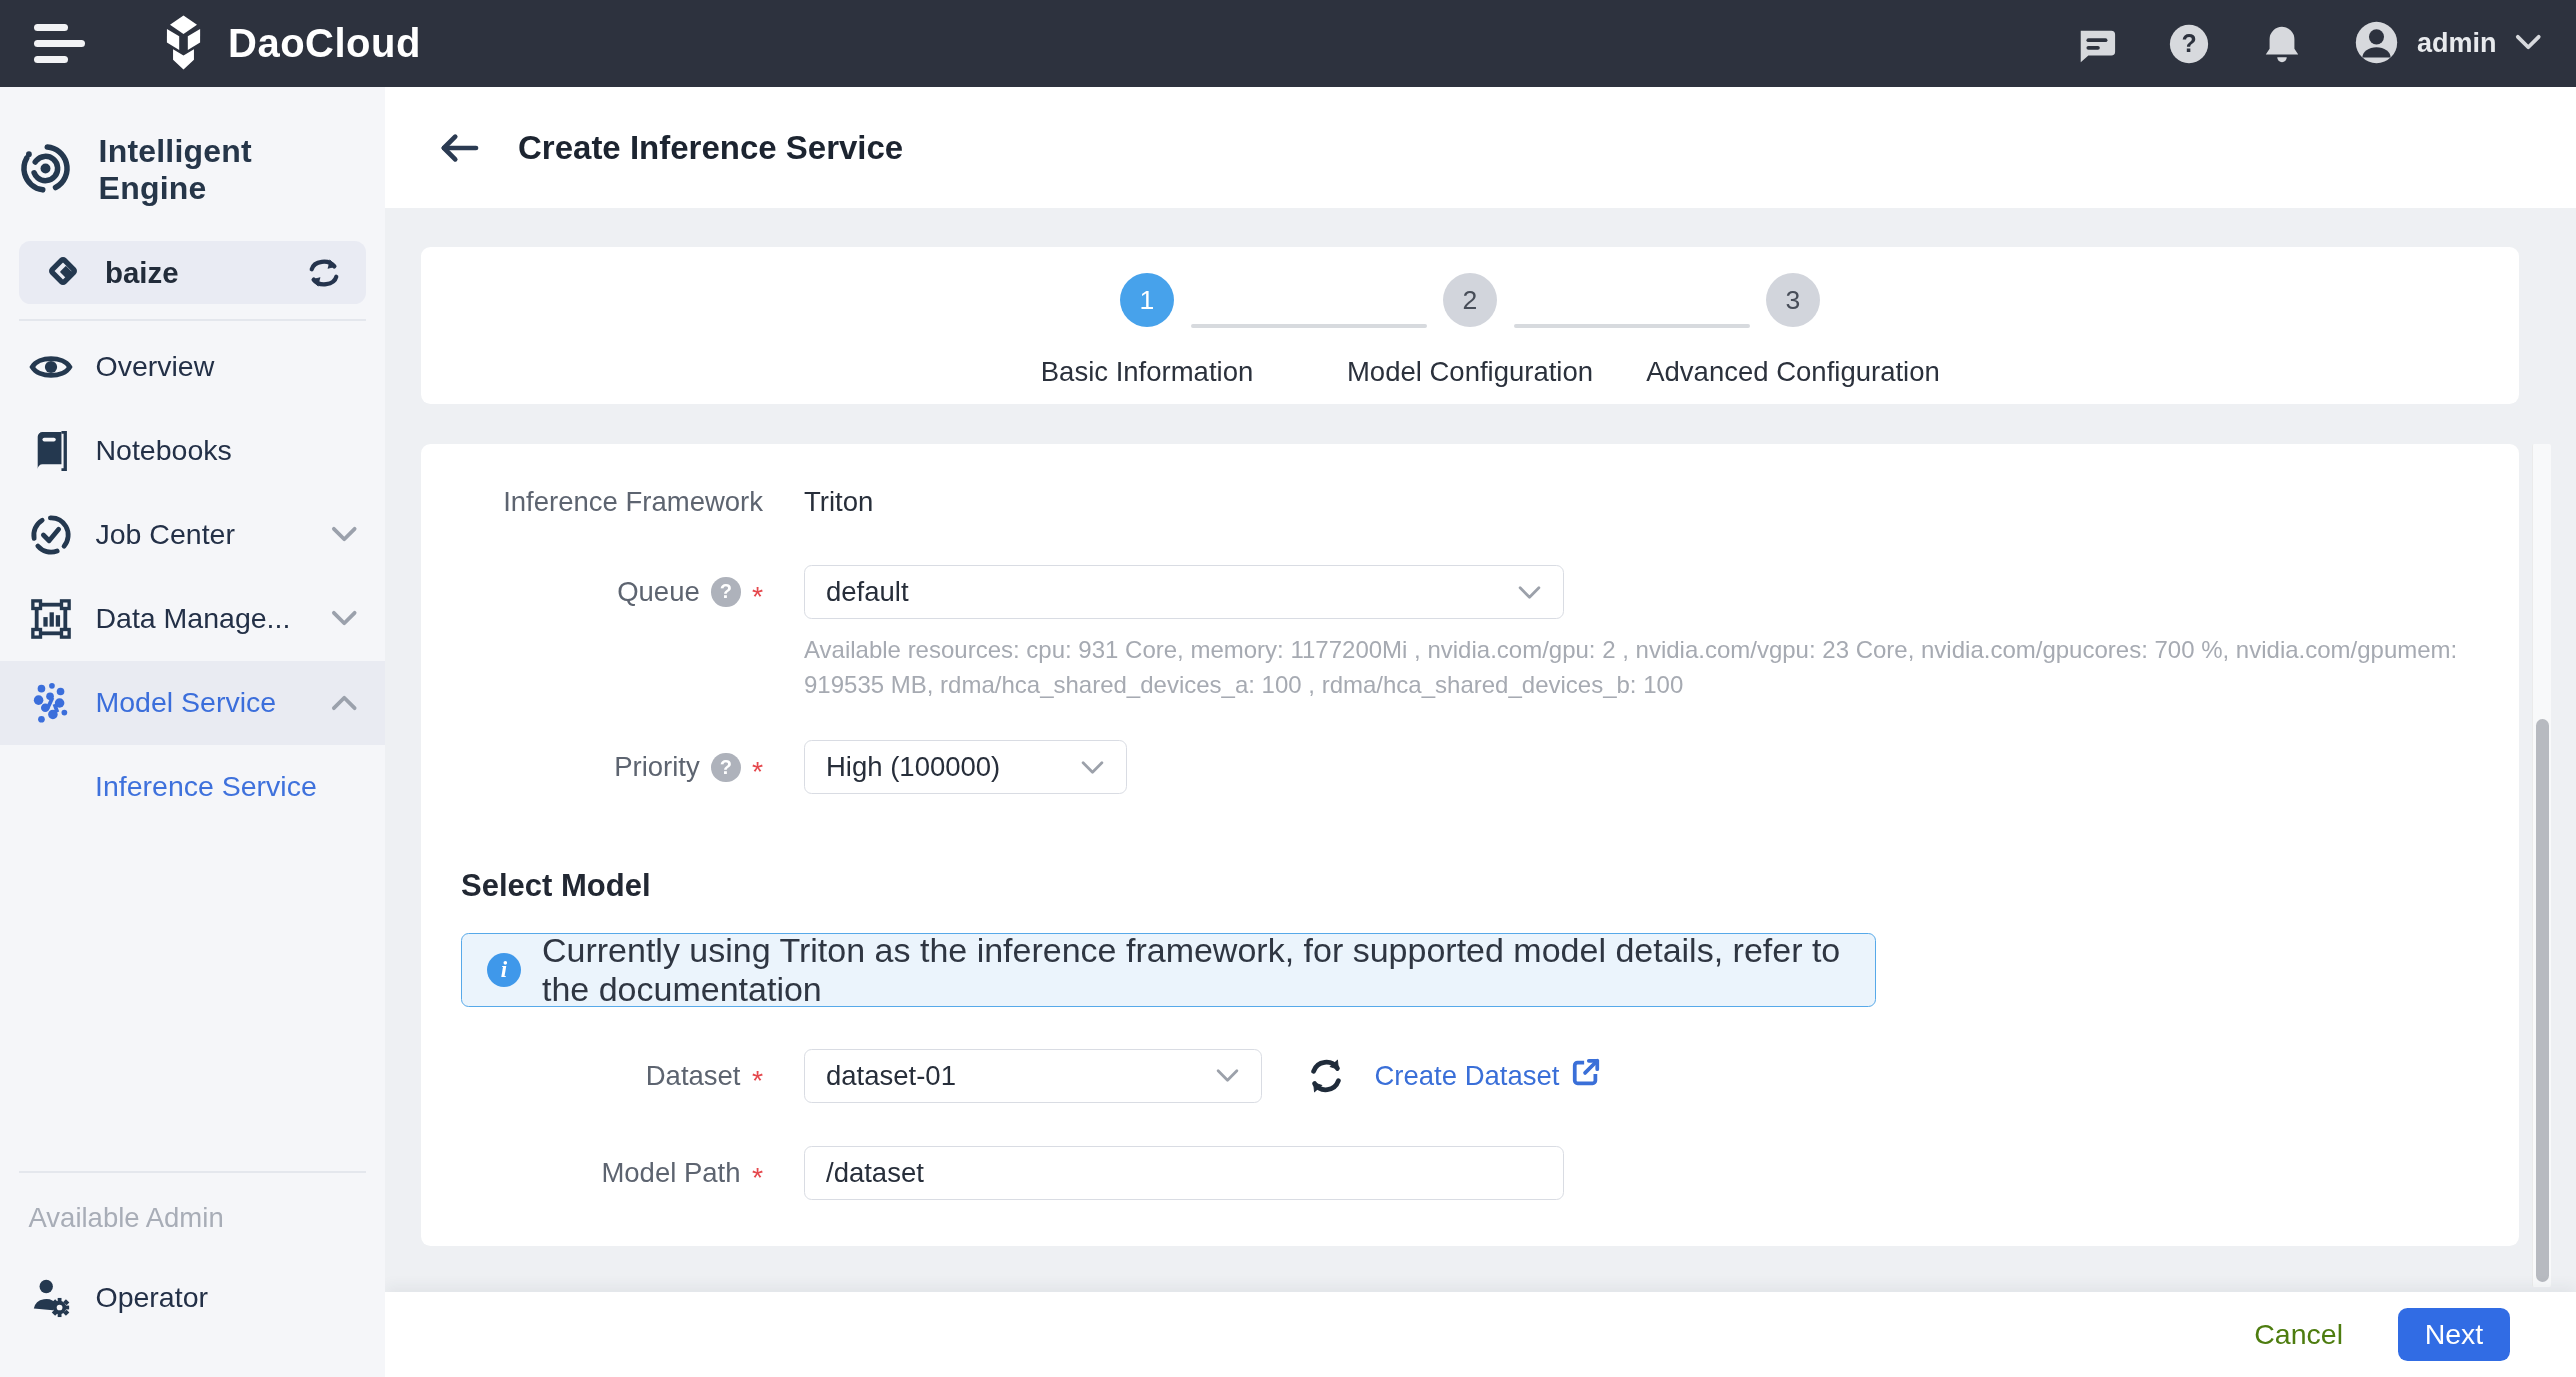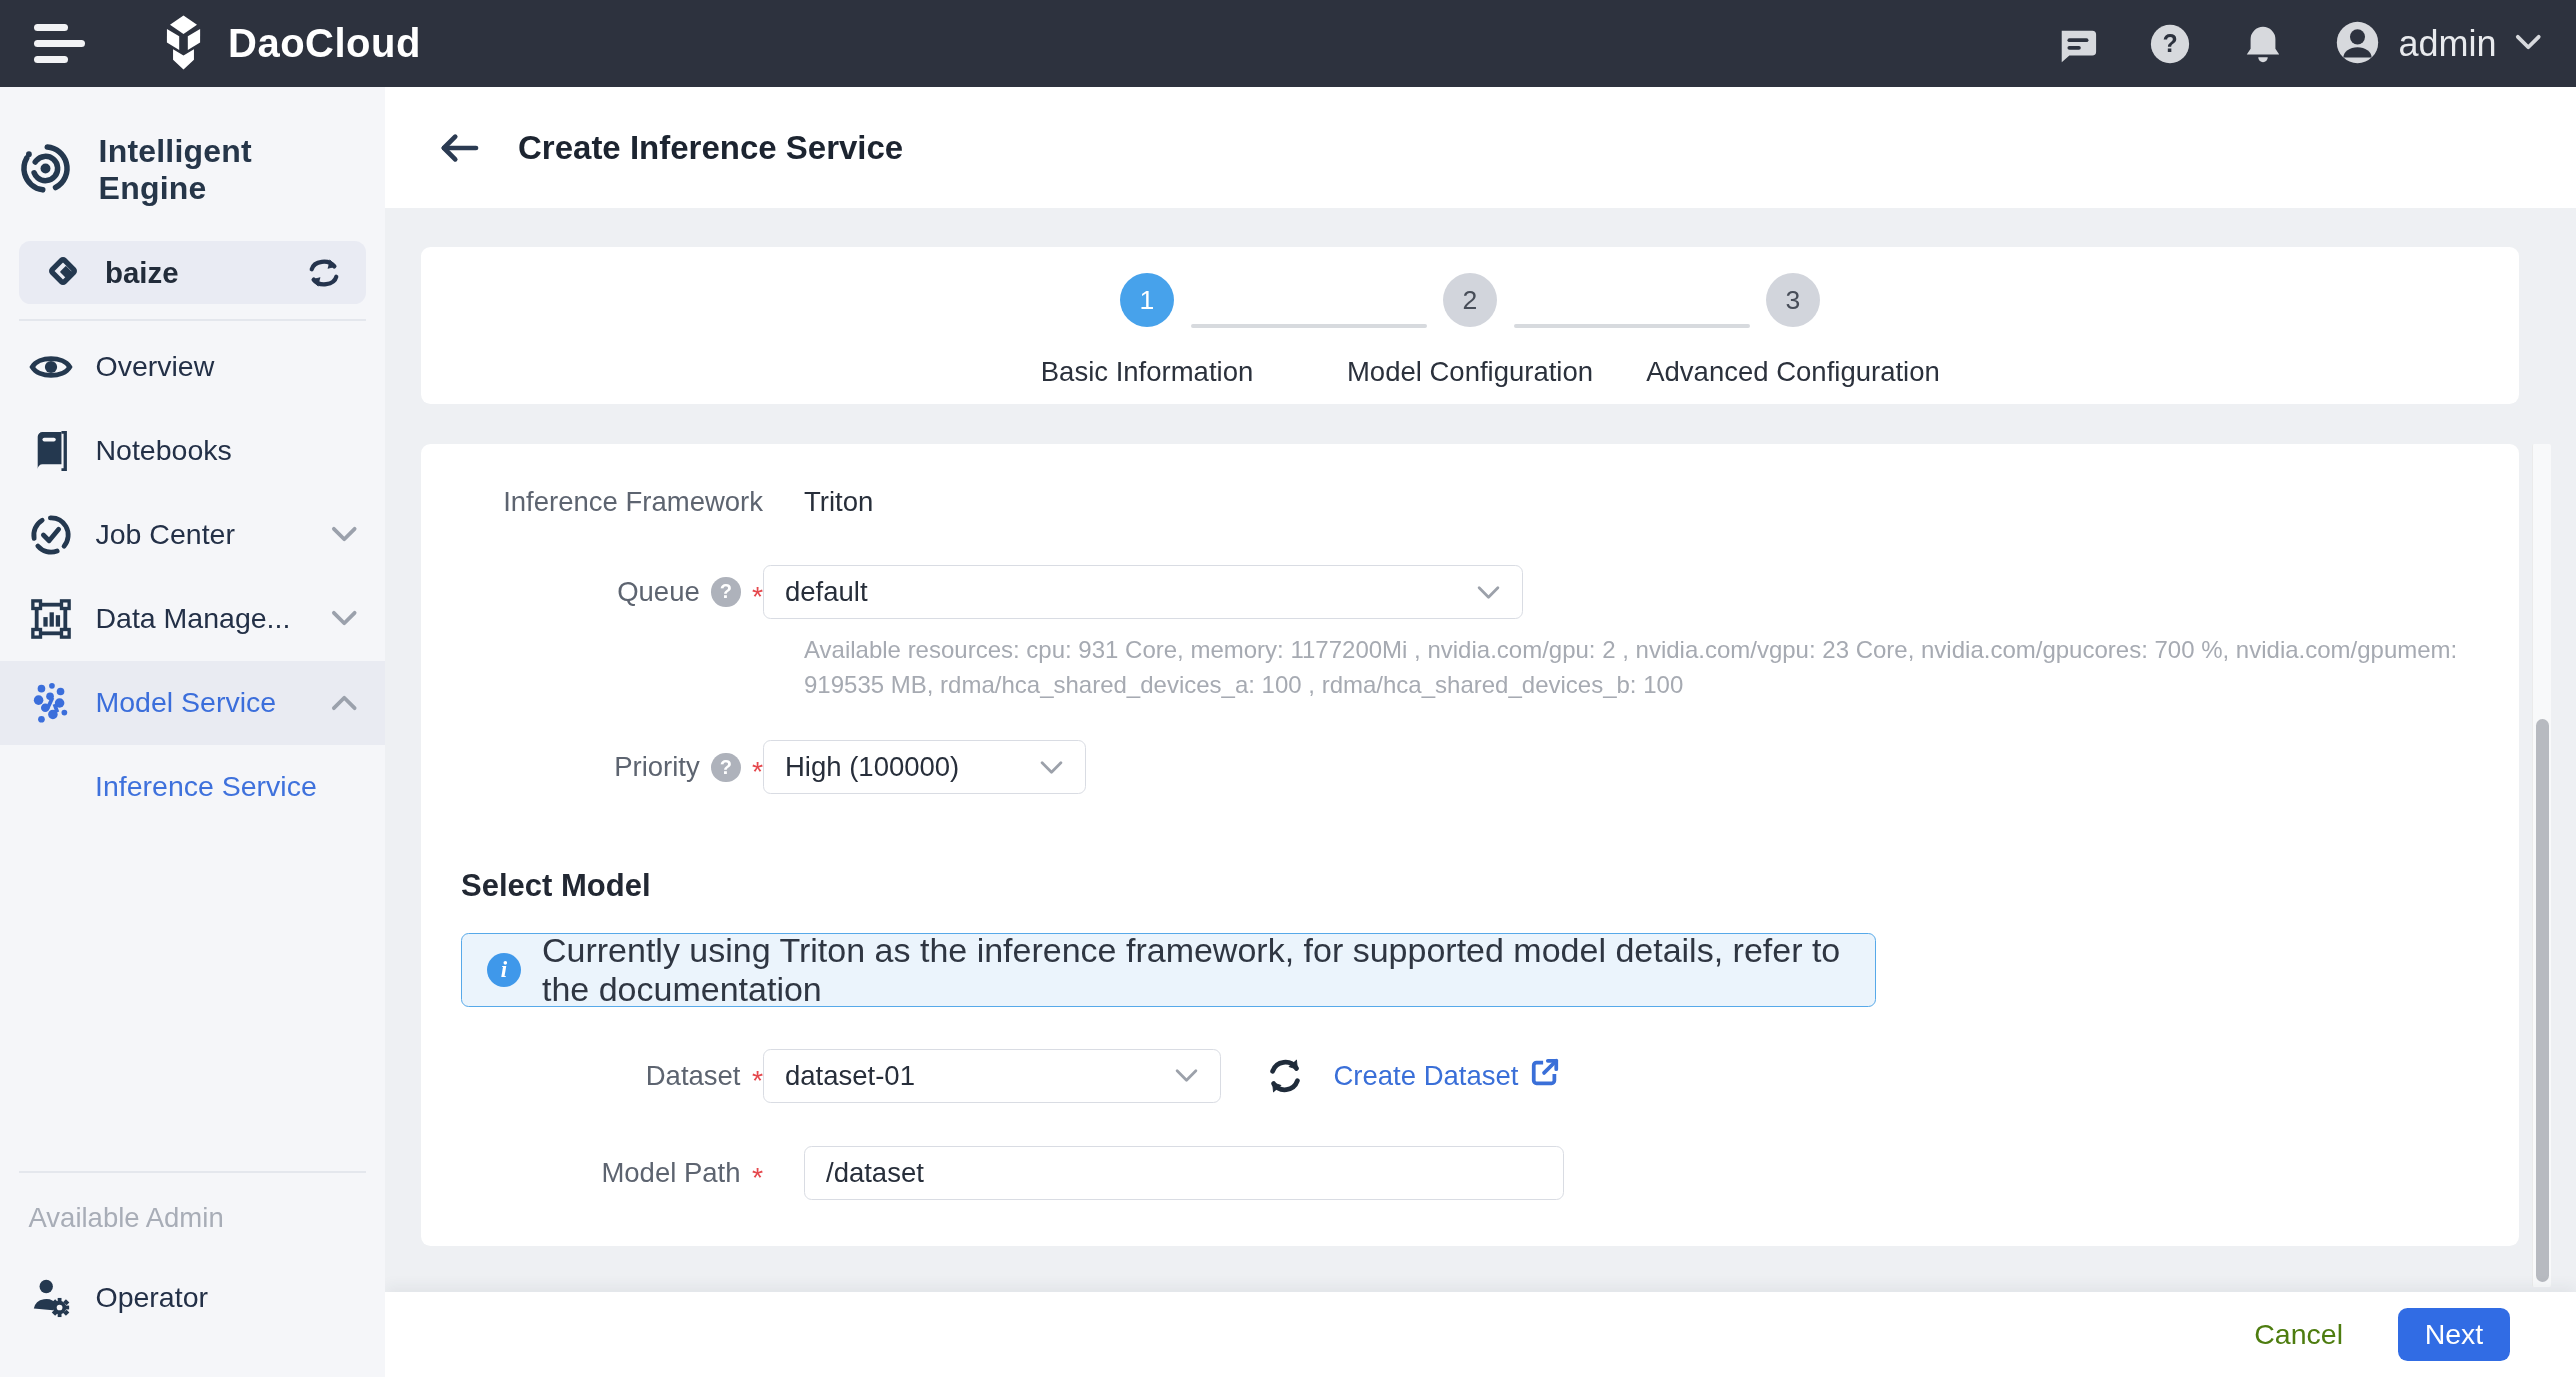--- a/index.html
+++ b/index.html
@@ -10,21 +10,21 @@
   .hamburger { width:57px; height:49px; display:flex; flex-direction:column; justify-content:center; gap:9.5px; cursor:pointer; }
   .hamburger span { height:6.6px; border-radius:3.8px; background:#f2f3f5; }
   .hamburger span:nth-child(1){ width:34px; }
   .hamburger span:nth-child(2){ width:51px; }
   .hamburger span:nth-child(3){ width:34px; }
   .brand { display:flex; align-items:center; gap:15px; margin-left:63px; }
   .brand-name { color:#ffffff; font-size:40px; font-weight:700; letter-spacing:0.5px; }
   .topbar-right { margin-left:auto; display:flex; align-items:center; gap:49px; }
   .top-icon { width:44px; height:44px; display:flex; align-items:center; justify-content:center; cursor:pointer; }
   .user-chip { display:flex; align-items:center; gap:17px; cursor:pointer; }
-  .user-name { color:#e8eaed; font-size:36px; }
+  .user-name { color:#e8eaed; font-size:27px;font-weight:bold; }
 
   
   .sidebar { position:absolute; top:87px; left:0; width:385px; height:1290px; background:#f5f6f9; display:flex; flex-direction:column; z-index:20; }
   .product-row { display:flex; align-items:center; gap:26.6px; padding:46px 26.6px 34px 19px; }
   .product-title { font-size:32px; font-weight:700; color:#263649; letter-spacing:0.2px; }
   .workspace-box { margin:0 19px; height:63px; background:#e9ebf3; border-radius:11.4px; display:flex; align-items:center; padding:0 23px; cursor:pointer; }
   .workspace-name { font-size:29.4px; font-weight:700; color:#222c3a; margin-left:21px; }
   .workspace-swap { margin-left:auto; display:flex; cursor:pointer; }
   .side-divider { height:1.9px; background:#e4e7ed; margin:15px 19px 3.8px 19px; }
   .nav { display:flex; flex-direction:column; }
@@ -50,21 +50,21 @@
   .steps { display:flex; padding-top:26px; }
   .step { width:323px; display:flex; flex-direction:column; align-items:center; position:relative; cursor:pointer; }
   .step:not(:last-child)::after { content:''; position:absolute; top:51px; left:calc(50% + 44px); width:236px; height:3.8px; background:#d7dade; border-radius:1.9px; }
   .step-circle { width:54px; height:54px; border-radius:50%; background:#d2d5dc; color:#474d58; font-size:26.6px; display:flex; align-items:center; justify-content:center; }
   .step.active .step-circle { background:#47a2eb; color:#ffffff; }
   .step-label { margin-top:28.5px; font-size:27.5px; color:#2b313c; white-space:nowrap; }
 
   .form-card { margin-top:40px; height:802px; padding-top:42px; position:relative; }
   .form-row { display:flex; align-items:center; }
   .label-cell { width:342px; flex:0 0 342px; display:flex; align-items:center; justify-content:flex-end; gap:11.4px; font-size:27.5px; color:#5d6470; }
-  .label-cell + * { }
+  .label-cell + * { margin-left:41px; }
   .plain-value { font-size:27.5px; color:#272e3a; margin-left:41px; }
   .help-dot { width:29.4px; height:29.4px; border-radius:50%; background:#aeb2bb; color:#ffffff; font-size:20px; font-weight:700; display:flex; align-items:center; justify-content:center; cursor:pointer; flex:0 0 auto; }
   .req { color:#e5484d; font-size:28.5px; line-height:1; transform:translateY(3.8px); }
   .select { height:54px; border:1.9px solid #d9dce3; border-radius:7.6px; background:#ffffff; display:flex; align-items:center; padding:0 21px; font-size:27.5px; color:#272e3a; cursor:pointer; }
   .select .sel-chevron { margin-left:auto; display:flex; }
   .w-queue { width:760px; }
   .w-priority { width:323px; }
   .w-dataset { width:458px; }
   .text-input { width:760px; height:54px; border:1.9px solid #d9dce3; border-radius:7.6px; font-size:27.5px; color:#272e3a; padding:4px 21px; font-family:"Liberation Sans", sans-serif; outline:none; margin-left:41px; }
   .hint { margin:13.3px 0 0 383px; width:1662px; font-size:24px; line-height:35px; color:#a6aab2; }

